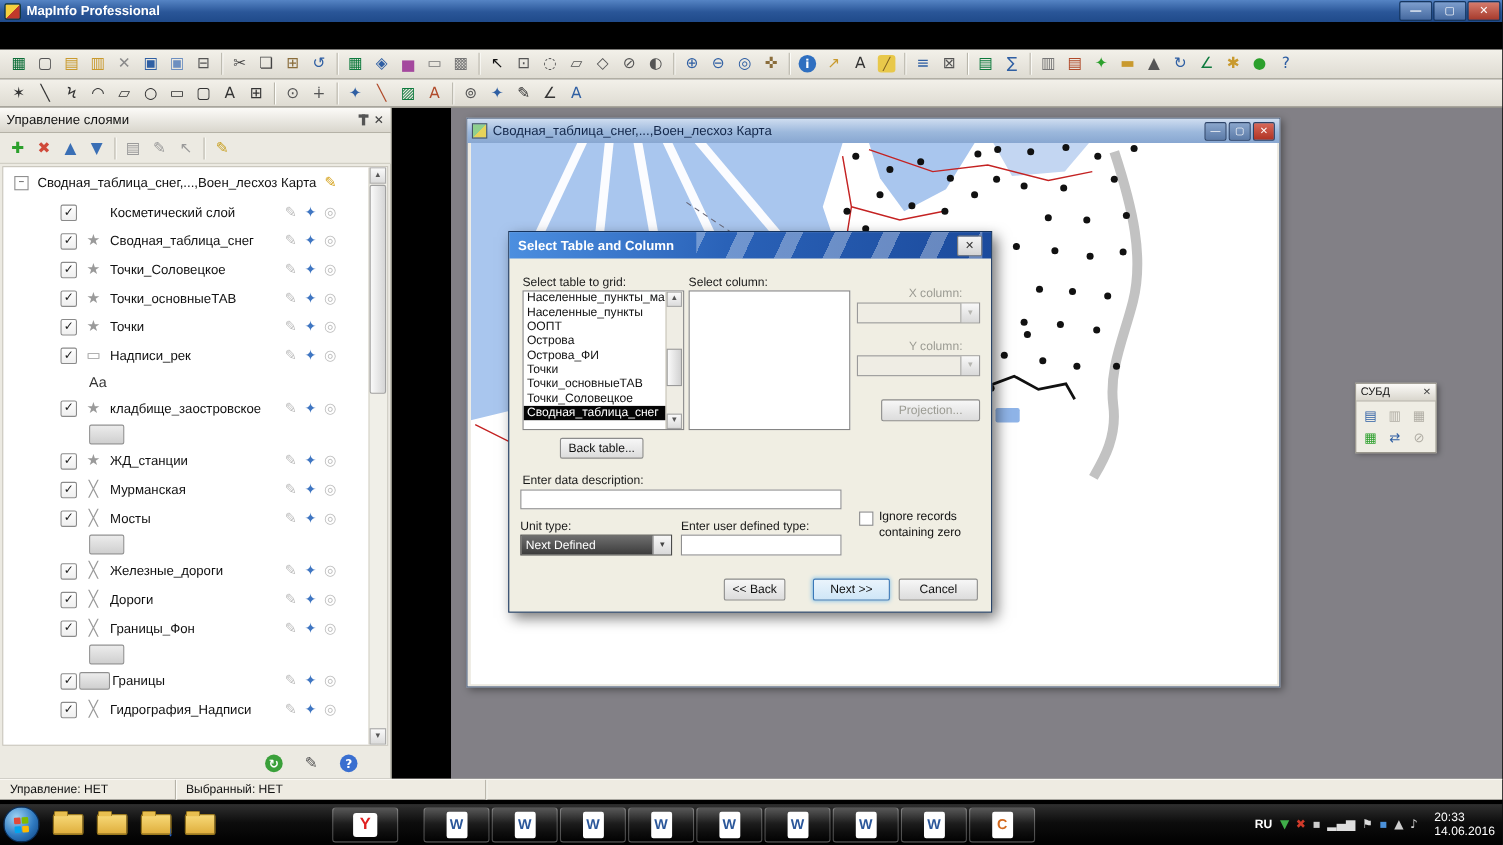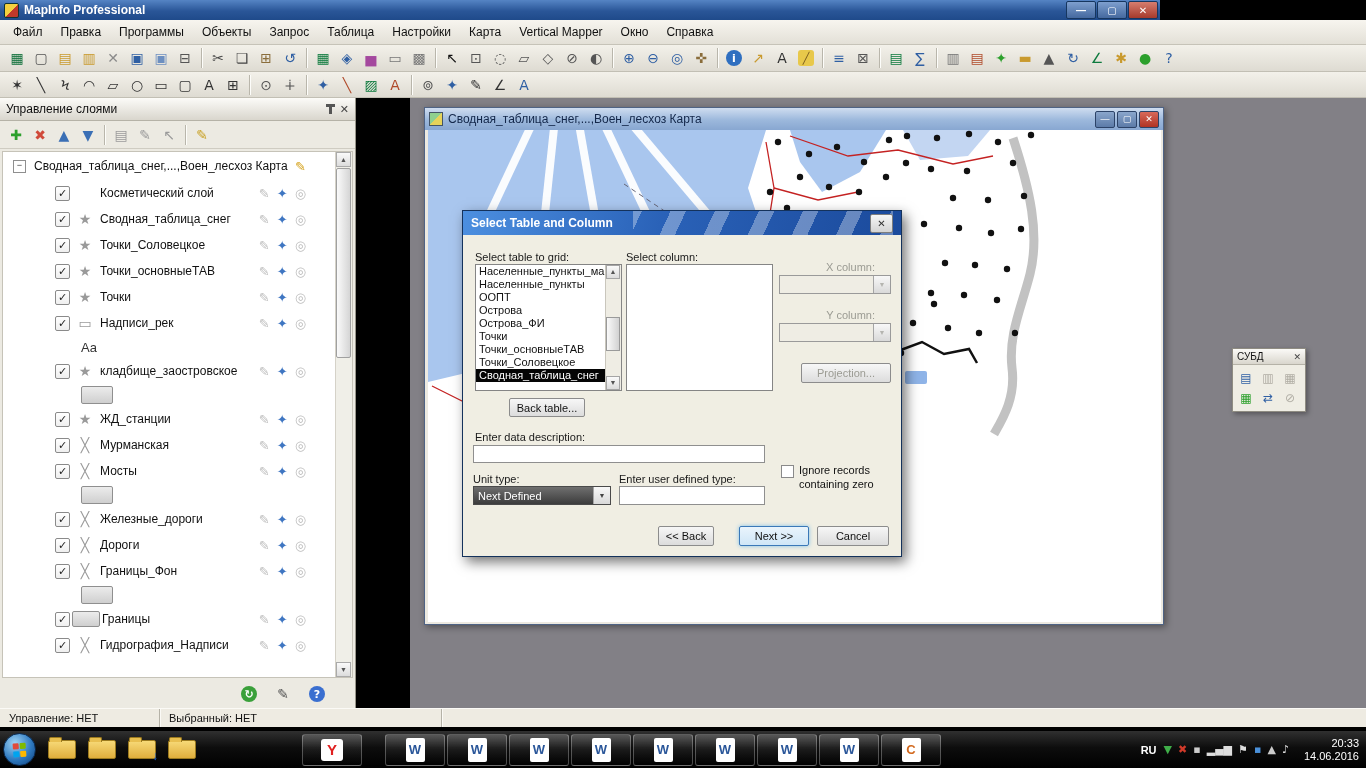--- a/index.html
+++ b/index.html
@@ -1,20 +1,20 @@
 <!DOCTYPE html>
 <html><head>
 <meta charset="utf-8">
 <style>
   html,body{margin:0;padding:0;background:#000;}
   #screen{position:relative;width:1366px;height:768px;background:#000;overflow:hidden;
           font-family:"Liberation Sans","DejaVu Sans",sans-serif;font-size:12px;color:#111;}
 
   
-  .titlebar{position:absolute;left:0;top:0;width:1160px;height:20px;
+  .titlebar{position:absolute;left:0;top:0;width:1366px;height:20px;
     background:linear-gradient(#5584c4,#2a5698 55%,#1f4a8a);display:flex;align-items:center;
     color:#fff;font-size:12px;font-weight:bold;padding-left:4px;box-sizing:border-box;}
   .app-ico{width:13px;height:13px;margin-right:5px;border-radius:2px;
     background:linear-gradient(135deg,#f4d03f 50%,#c0392b 50%);border:1px solid #133;}
   .win-btns{margin-left:auto;display:flex;margin-right:2px;}
   .win-btn{width:28px;height:16px;margin-left:1px;display:flex;align-items:center;justify-content:center;
     font-size:10px;font-weight:bold;color:#fff;background:linear-gradient(#7e9fce,#45699f);
     border:1px solid #16365f;border-radius:2px;}
   .win-btn.close{background:linear-gradient(#d67d6e,#a63a2c);}
 
@@ -169,50 +169,37 @@
     border:1px solid rgba(255,255,255,.28);display:flex;align-items:center;justify-content:center;}
   .doc-ic{width:19px;height:24px;background:#fff;border-radius:2px;display:flex;align-items:center;
     justify-content:center;font-weight:bold;font-size:13px;}
   .doc-ic.word{color:#2b579a;}
   .doc-ic.writer{color:#d2691e;}
   .y-ic{width:22px;height:22px;background:#fff;border-radius:3px;display:flex;align-items:center;
     justify-content:center;color:#e02020;font-weight:bold;font-size:15px;}
   .tray{margin-left:auto;display:flex;align-items:center;gap:7px;color:#fff;padding-right:4px;}
   .tray-lang{font-size:11px;font-weight:bold;}
   .tray-ic{font-size:11px;line-height:1;font-family:"DejaVu Sans",sans-serif;}
-  .clock{text-align:right;font-size:11px;line-height:13px;padding-left:8px;}
+  .clock{font-size:11px;line-height:13px;padding-left:8px;}
 </style>
 </head>
 <body>
 
 <div id="screen">
 
   <div class="titlebar">
     <span class="app-ico"></span>
     <span>MapInfo Professional</span>
     <span class="win-btns">
       <span class="win-btn">—</span>
       <span class="win-btn">▢</span>
       <span class="win-btn close">✕</span>
     </span>
   </div>
 
-  <div class="menubar" id="menubar">
-      <div class="menu-item">Файл</div>
-      <div class="menu-item">Правка</div>
-      <div class="menu-item">Программы</div>
-      <div class="menu-item">Объекты</div>
-      <div class="menu-item">Запрос</div>
-      <div class="menu-item">Таблица</div>
-      <div class="menu-item">Настройки</div>
-      <div class="menu-item">Карта</div>
-      <div class="menu-item">Vertical Mapper</div>
-      <div class="menu-item">Окно</div>
-      <div class="menu-item">Справка</div>
-    </div>
 
   <div class="toolbar" id="toolbar-main">
       <span class="tb-btn">
         <span class="tb-g" style="color: rgb(13, 110, 56);">▦</span>
       </span>
       <span class="tb-btn">
         <span class="tb-g" style="color: rgb(85, 85, 85);">▢</span>
       </span>
       <span class="tb-btn">
         <span class="tb-g" style="color: rgb(201, 154, 46);">▤</span>

